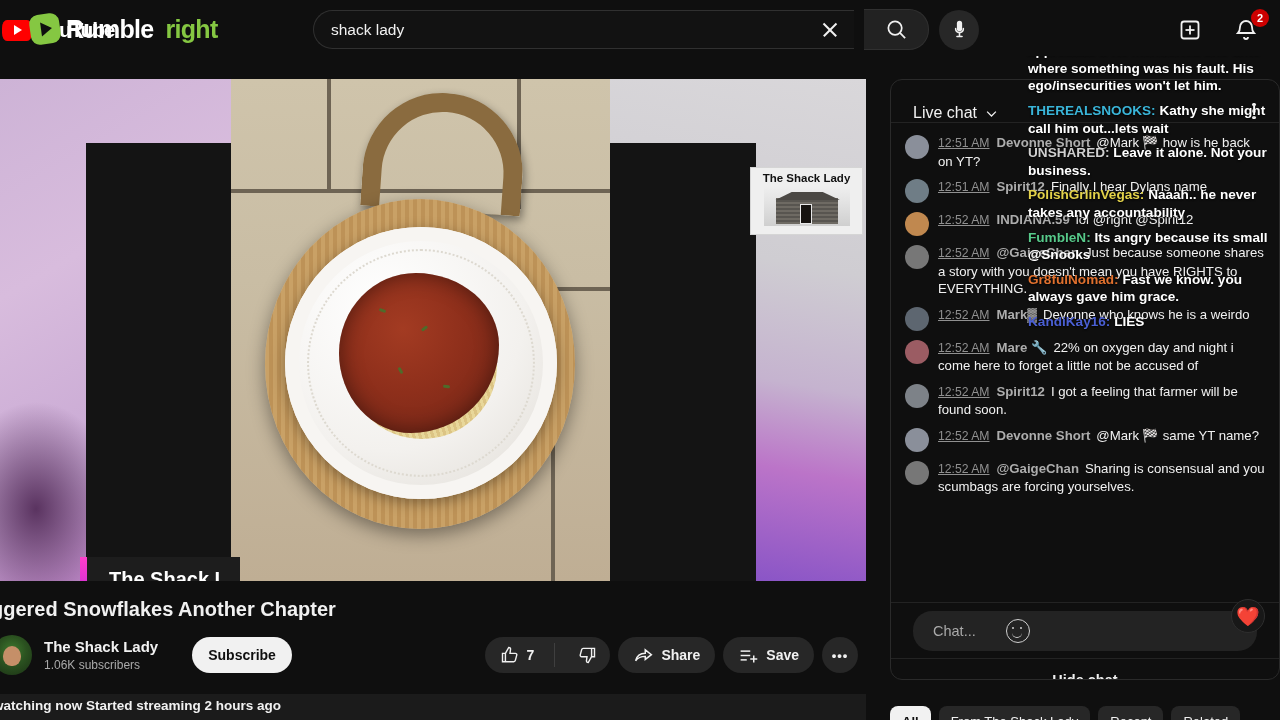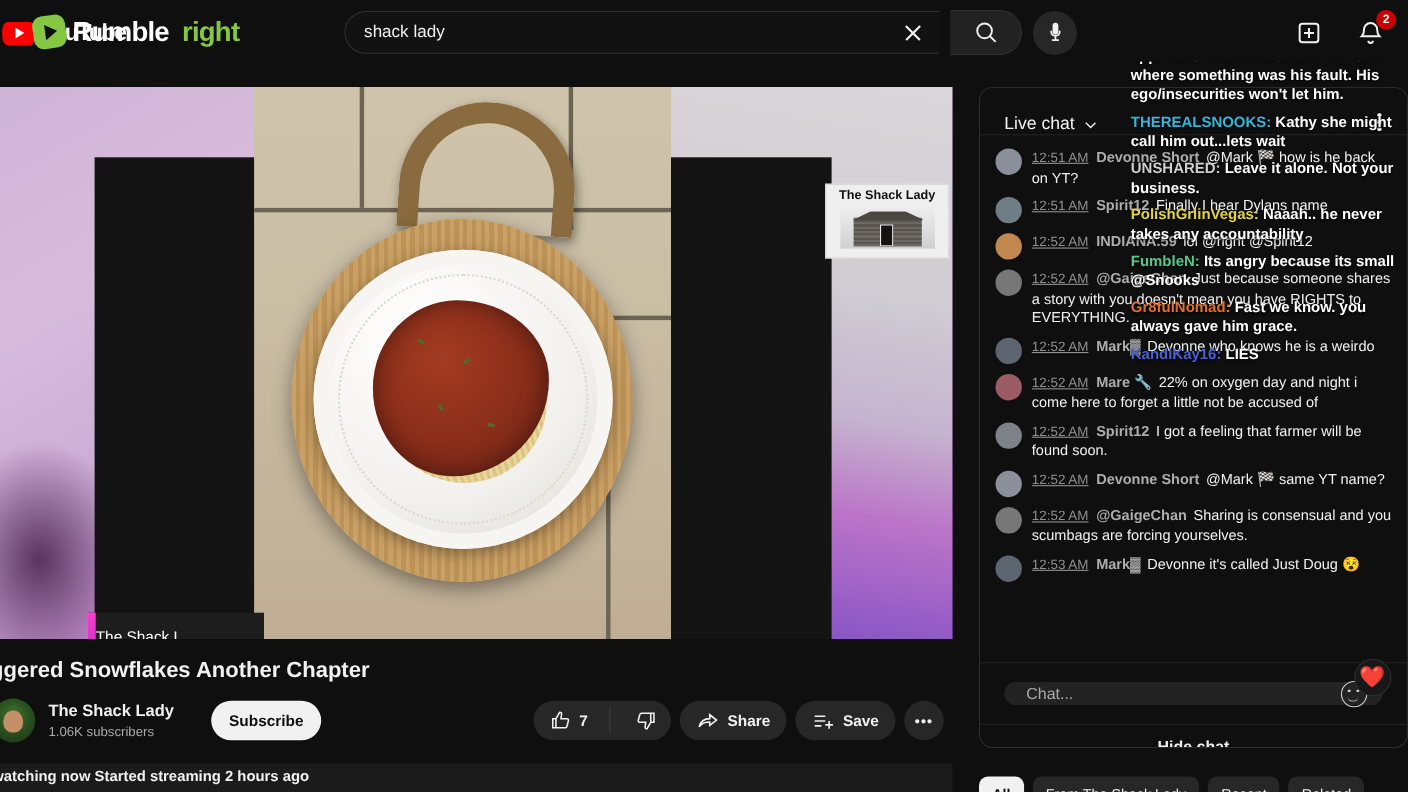--- a/index.html
+++ b/index.html
@@ -91,21 +91,21 @@
   .shack-body{position:absolute;left:12px;top:12px;width:62px;height:26px;
     background:repeating-linear-gradient(180deg,#6e6a63 0px,#6e6a63 2px,#585550 2px,#585550 4px);}
   .shack-roof{position:absolute;left:6px;top:6px;width:74px;height:8px;background:#4b4844;
     clip-path:polygon(8% 100%,30% 0,72% 0,95% 100%);}
   .shack-door{position:absolute;left:36px;top:18px;width:12px;height:20px;background:#15120f;
     border:1.5px solid #e8e8e8;}
 
   .lower-third { position:absolute; left:80px; top:478px; width:160px; height:44px;
     background:#1d1d1d; display:flex; align-items:center; }
   .lt-bar { width:7px; height:44px; background:linear-gradient(180deg,#ff3ecb,#c32ad6); }
-  .lt-text { font-size:14px; font-weight:normal; color:#fff; margin-left:0; white-space:nowrap;}
+  .lt-text { font-size:20px; font-weight:bold; color:#fff; margin-left:22px; white-space:nowrap;}
 
   
   .meta { position:absolute; left:0; top:585px; width:866px; height:100px; background:#0f0f0f;}
   .vtitle { position:absolute; left:-9px; top:13px; font-size:20px; font-weight:bold; color:#f1f1f1;
     white-space:nowrap; }
   .chanrow { position:absolute; left:-8px; top:50px; display:flex; align-items:center; gap:12px;}
   .avatar { width:40px;height:40px;border-radius:50%;overflow:hidden;
     background:radial-gradient(circle at 50% 40%, #3f7a2e 0%,#2b5220 45%,#1a3014 100%); position:relative;}
   .av-face{position:absolute;left:11px;top:11px;width:18px;height:20px;border-radius:50% 50% 45% 45%;
     background:#c58f68;}
@@ -140,22 +140,22 @@
     overflow:hidden;}
   .msg { display:flex; gap:9px; padding:4px 4px 4px 6px; }
   .msg-av { width:24px;height:24px;border-radius:50%;flex:0 0 24px; margin-top:1px; overflow:hidden;}
   .msg-body { font-size:13.2px; line-height:17.5px; color:#f1f1f1; }
   .msg-time { color:#909090; font-size:12.2px; margin-right:7px;text-decoration:underline;}
   .msg-author { color:#adadad; font-weight:bold; margin-right:6px;}
   .msg-text { color:#f1f1f1; }
 
   .chat-input { position:absolute; left:0; right:0; top:522px; height:56px;
     border-top:1px solid #232323; display:flex; align-items:center; padding:0 22px;}
-  .chat-field { flex:1; height:21px; background:#232323; border-radius:19px; display:flex;
-    align-items:center; justify-content:space-between; padding:0 14px 0 20px; cursor:text;gap:30px;}
+  .chat-field { flex:1; height:40px; background:#232323; border-radius:19px; display:flex;
+    align-items:center; padding:0 14px 0 20px; cursor:text;gap:30px;}
   .chat-ph { font-size:14.5px; color:#aaaaaa;}
   .emoji-btn { width:24px;height:24px;border-radius:50%;border:1.6px solid #cfcfcf; position:relative;
     cursor:pointer;}
   .emoji-btn:before{content:"";position:absolute;left:5px;top:7px;width:2.6px;height:2.6px;border-radius:50%;background:#cfcfcf;
     box-shadow:8px 0 0 #cfcfcf;}
   .emoji-btn:after{content:"";position:absolute;left:5px;top:12px;width:10px;height:5px;
     border-bottom:1.7px solid #cfcfcf;border-radius:0 0 8px 8px;}
   .hide-chat { position:absolute; left:0; right:0; top:578px; height:42px;
     border-top:1px solid #232323; display:flex; align-items:center; justify-content:center;
     font-size:14.5px; font-weight:bold; color:#f1f1f1; cursor:pointer;}
@@ -386,24 +386,20 @@
           <div class="msg-body"><span class="msg-time">12:52 AM</span><span class="msg-author">Spirit12</span><span class="msg-text">I got a feeling that farmer will be found soon.</span></div>
         </div>
         <div class="msg">
           <div class="msg-av" style="background: rgb(138, 143, 154);"></div>
           <div class="msg-body"><span class="msg-time">12:52 AM</span><span class="msg-author">Devonne Short</span><span class="msg-text">@Mark 🏁  same YT name?</span></div>
         </div>
         <div class="msg">
           <div class="msg-av" style="background: rgb(119, 119, 119);"></div>
           <div class="msg-body"><span class="msg-time">12:52 AM</span><span class="msg-author">@GaigeChan</span><span class="msg-text">Sharing is consensual and you scumbags are forcing yourselves.</span></div>
         </div>
-        <div class="msg">
-          <div class="msg-av" style="background: rgb(93, 102, 112);"></div>
-          <div class="msg-body"><span class="msg-time">12:53 AM</span><span class="msg-author">Mark▓</span><span class="msg-text">Devonne it's called Just Doug 😵</span></div>
-        </div>
       </div>
 
     <div class="heart-btn">❤️</div>
 
     <div class="chat-input">
       <div class="chat-field">
         <span class="chat-ph">Chat...</span>
         <span class="emoji-btn"></span>
       </div>
     </div>

